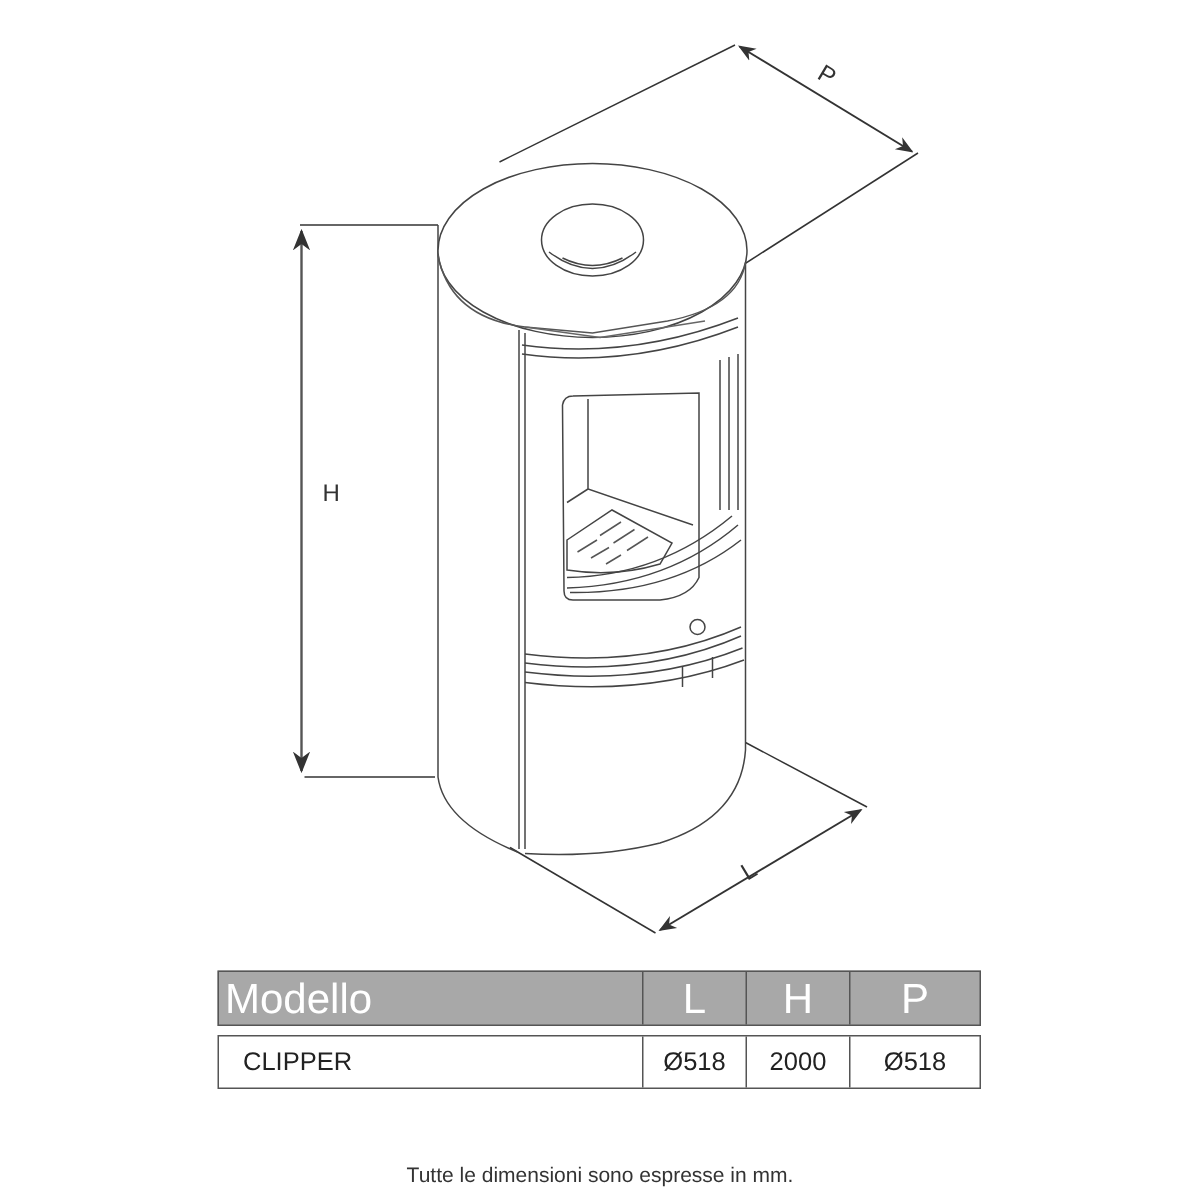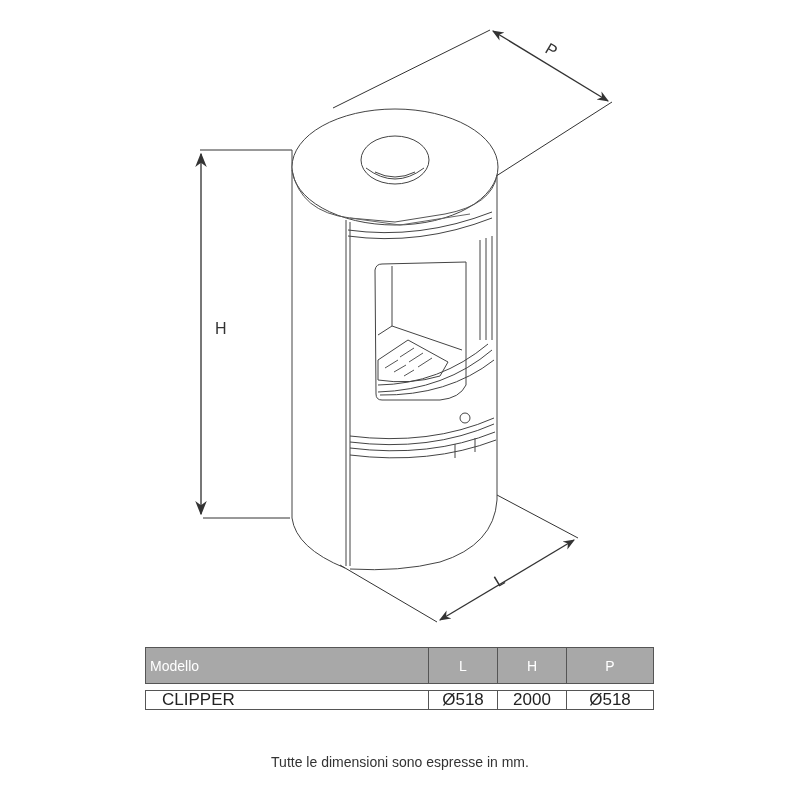--- a/index.html
+++ b/index.html
@@ -1,30 +1,30 @@
 <!DOCTYPE html>
 <html><head>
   <meta charset="utf-8">
   <style>
     html, body { margin:0; padding:0; background:#ffffff; }
     body { width:800px; height:800px; position:relative; overflow:hidden; font-family:"Liberation Sans", sans-serif; }
     #drawing { position:absolute; left:0; top:0; width:800px; height:640px; }
     .dim-label { font-family:"Liberation Sans", sans-serif; font-size:16px; fill:#333; }
     #spec-table { position:absolute; left:145px; top:647px; width:509px; }
     .row { display:flex; box-sizing:border-box; border:1.5px solid #555; }
-    .row.header { background:#a8a8a8; height:37px; color:#fff; font-size:14px; }
-    .row.data { background:#fff; height:20px; margin-top:6px; color:#222; font-size:17px; }
+    .row.header { background:#a8a8a8; height:37px; color:#fff; font-size:28px; }
+    .row.data { background:#fff; height:36px; margin-top:6px; color:#222; font-size:17px; }
     .cell { box-sizing:border-box; display:flex; align-items:center; border-left:1.5px solid #555; }
     .cell:first-child { border-left:none; }
     .c-model { width:282px; padding-left:4px; }
     .row.data .c-model { padding-left:16px; }
     .c-l { width:69px; justify-content:center; }
     .c-h { width:69px; justify-content:center; }
     .c-p { flex:1; justify-content:center; }
-    #footnote { position:absolute; left:0; width:800px; top:754px; text-align:center; font-size:14px; color:#333; }
+    #footnote { position:absolute; left:0; width:800px; top:775px; text-align:center; font-size:14px; color:#333; }
   </style>
 </head>
 <body>
 
 <svg id="drawing" viewBox="0 0 800 640" xmlns="http://www.w3.org/2000/svg">
   <defs>
     <marker id="arr" viewBox="0 0 10 10" refX="9" refY="5" markerWidth="9" markerHeight="9" orient="auto-start-reverse">
       <path d="M0,1 L10,5 L0,9 L3,5 Z" fill="#333"></path>
     </marker>
   </defs>

